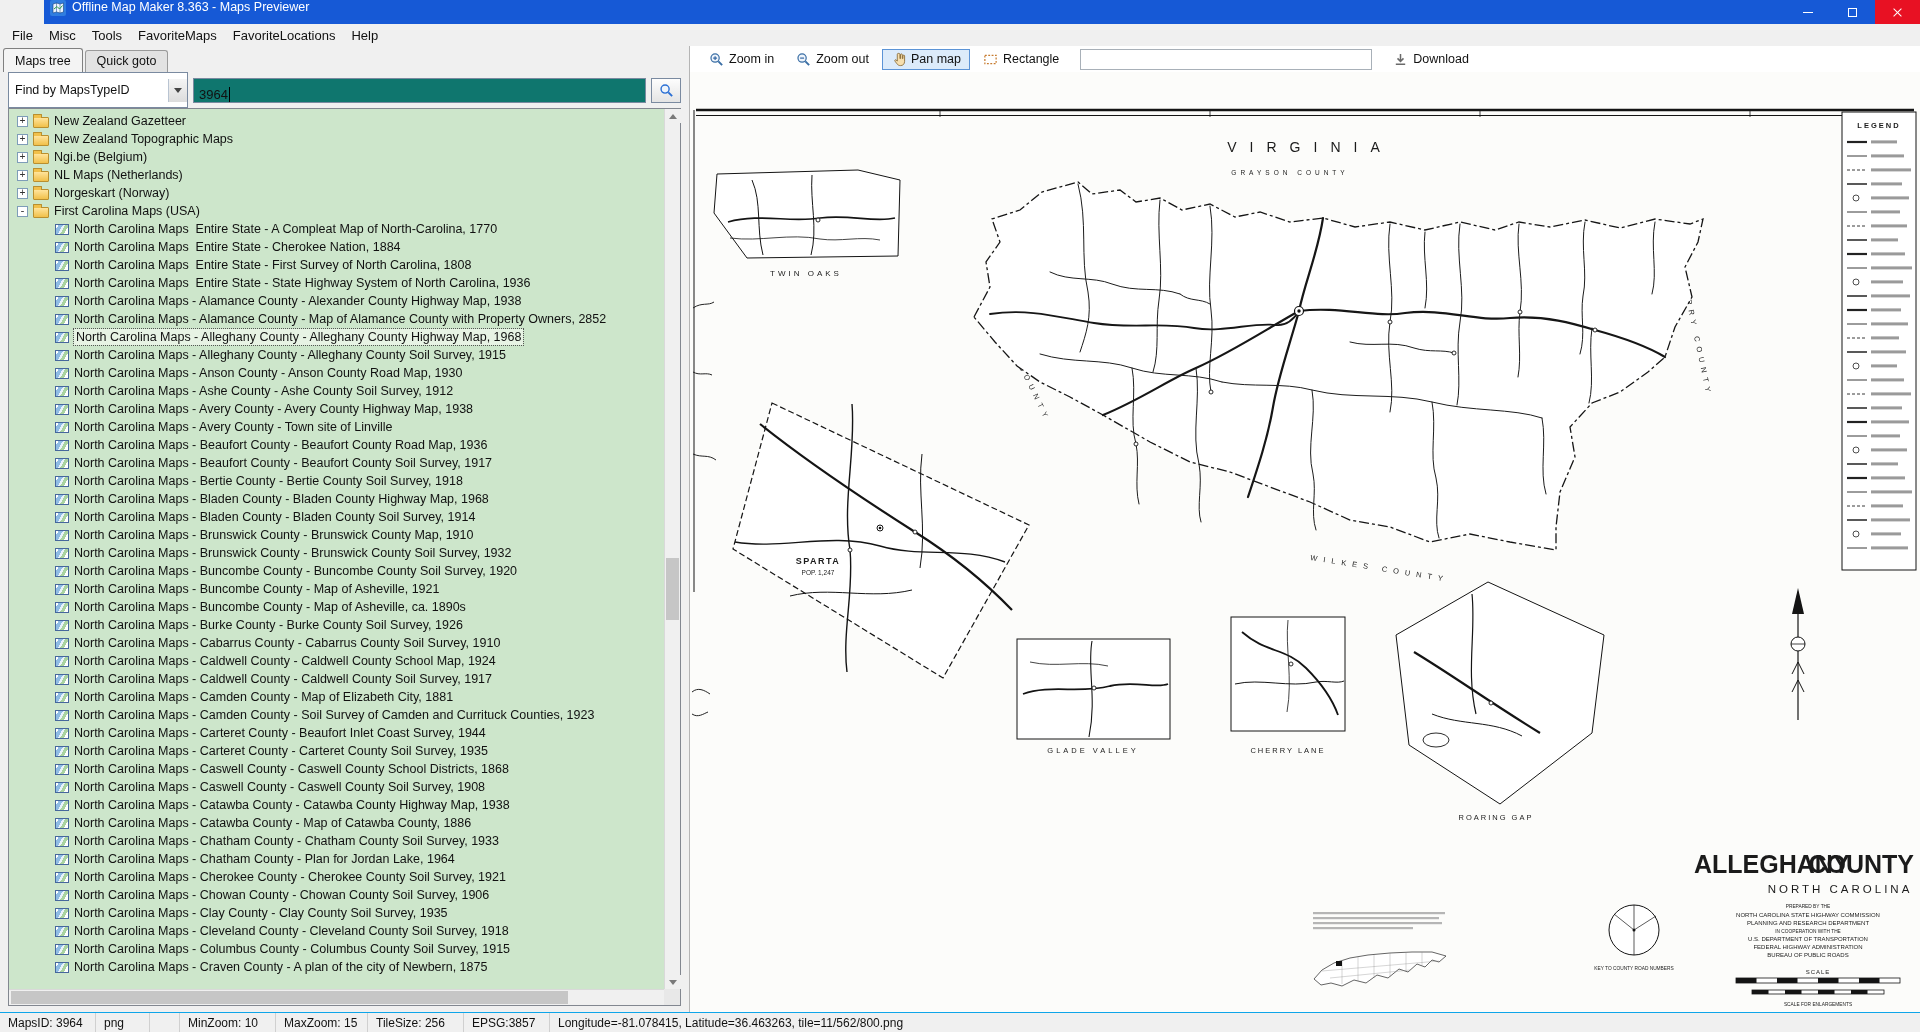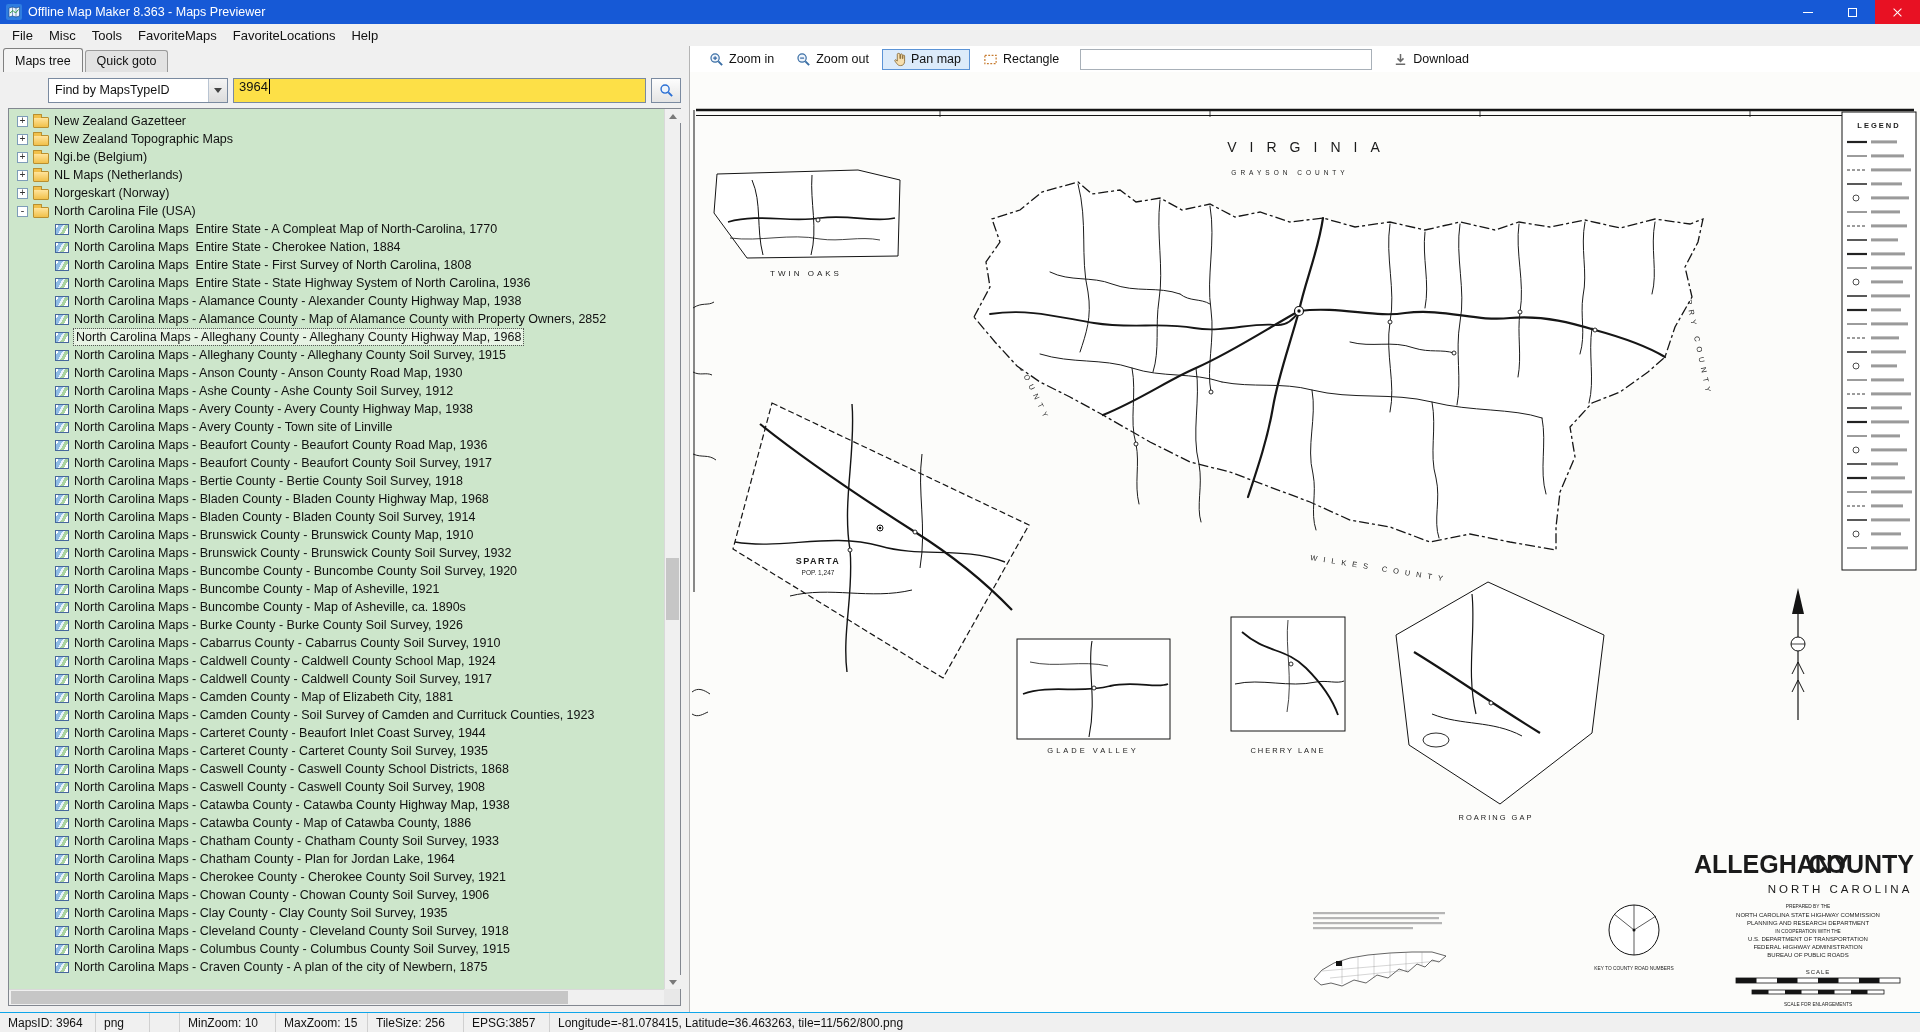--- a/index.html
+++ b/index.html
@@ -1,22 +1,22 @@
 <!DOCTYPE html>
 <html><head>
 <meta charset="utf-8">
 <style>
   * { box-sizing: border-box; margin: 0; padding: 0; }
   html,body { width:1920px; height:1032px; overflow:hidden;
     font-family:"Liberation Sans",sans-serif; font-size:13px; color:#111; }
   .app { width:1920px; height:1032px; display:flex; flex-direction:column; background:#f0f0f0; }
 
   
-  .titlebar { height:24px; background:#1659d6; color:#fff; display:flex; align-items:center;
-    padding-left:6px; font-size:12.5px; flex:0 0 auto; }
+  .titlebar { height:24px; background:#1659d6; color:#fff; display:flex; 
+    padding-left:6px; font-size:12.5px; flex:0 0 auto;margin-left:44px; }
   .app-icon { width:16px; height:16px; margin-right:6px; flex:0 0 auto; }
   .win-btns { margin-left:auto; display:flex; height:100%; }
   .win-btn { width:45px; height:100%; display:grid; place-items:center; }
   .win-btn.close { background:#e81123; }
   .glyph-min { width:10px; height:1px; background:#fff; }
   .glyph-max { width:9px; height:9px; border:1px solid #fff; }
   .glyph-close { position:relative; width:11px; height:11px; }
   .glyph-close::before,.glyph-close::after { content:""; position:absolute; left:5px; top:0;
     width:1px; height:11px; background:#fff; }
   .glyph-close::before { transform:rotate(45deg); }
@@ -34,28 +34,28 @@
   .right-col { flex:1; display:flex; flex-direction:column; background:#fff; min-width:0; min-height:0; }
 
   
   .tab-row { height:26px; display:flex; align-items:flex-end; padding-left:3px; flex:0 0 auto; }
   .tab { padding:3px 11px 4px; border:1px solid #9a9a9a; border-bottom:none;
     border-radius:3px 3px 0 0; background:#e2e2e2; margin-right:2px; font-size:12.5px; }
   .tab.active { background:#f4f4f4; padding-top:5px; border-color:#808080; }
 
   
   .search-row { height:36px; display:flex; align-items:center; gap:5px; padding:5px 8px; flex:0 0 auto; }
-  .dropdown { width:180px; height:25px; border:1px solid #7a8aa0; background:#fff; display:flex;
-    align-items:center; padding-left:6px; font-size:12.5px;margin-left:40px; }
+  .dropdown { width:180px; height:36px; border:1px solid #7a8aa0; background:#fff; display:flex;
+    align-items:center; padding-left:6px; font-size:12.5px; }
   .dd-arrow { margin-left:auto; width:19px; height:23px; background:linear-gradient(#f4f4f4,#dcdcdc);
     border-left:1px solid #b9c4d2; display:grid; place-items:center; }
   .dd-arrow::before { content:""; width:0; height:0; border-left:4px solid transparent;
     border-right:4px solid transparent; border-top:5px solid #444; }
-  .search-input { flex:1; height:25px; border:1px solid #7a8aa0; background:#fde047; display:flex;
-    align-items:flex-start; padding:0 5px; font-size:13px; }
+  .search-input { flex:1; height:25px; border:1px solid #7a8aa0; background:#0f766e; display:flex;
+    align-items:flex-end; padding:0 5px; font-size:13px; }
   .caret { width:1px; height:15px; background:#000; display:inline-block; margin-left:1px; }
   .search-btn { width:30px; height:25px; border:1px solid #7a8aa0;
     background:linear-gradient(#fdfdfd,#e4e4e4); display:grid; place-items:center; }
 
   
   .tree-wrap { flex:1; min-height:0; margin:0 8px 6px 8px; border:1px solid #828790; position:relative;
     background:#cde6cb; }
   .tree { position:absolute; top:0; left:0; right:16px; bottom:16px; overflow:hidden; padding:3px 0 0 2px; }
   .tree-row { height:18px; display:flex; align-items:center; gap:5px; font-size:12.5px; }
   .tree-row .label { white-space:pre; line-height:16px; }
@@ -188,21 +188,21 @@
               <span class="label">NL Maps (Netherlands)</span>
             </div>
             <div class="tree-row root">
               <span class="expander">+</span>
               <span class="folder-ico"></span>
               <span class="label">Norgeskart (Norway)</span>
             </div>
             <div class="tree-row root">
               <span class="expander">-</span>
               <span class="folder-ico"></span>
-              <span class="label">North Carolina File (USA)</span>
+              <span class="label">First Carolina Maps (USA)</span>
             </div>
             <div class="tree-row child">
               <span class="map-ico"></span>
               <span class="label">North Carolina Maps  Entire State - A Compleat Map of North-Carolina, 1770</span>
             </div>
             <div class="tree-row child">
               <span class="map-ico"></span>
               <span class="label">North Carolina Maps  Entire State - Cherokee Nation, 1884</span>
             </div>
             <div class="tree-row child">

